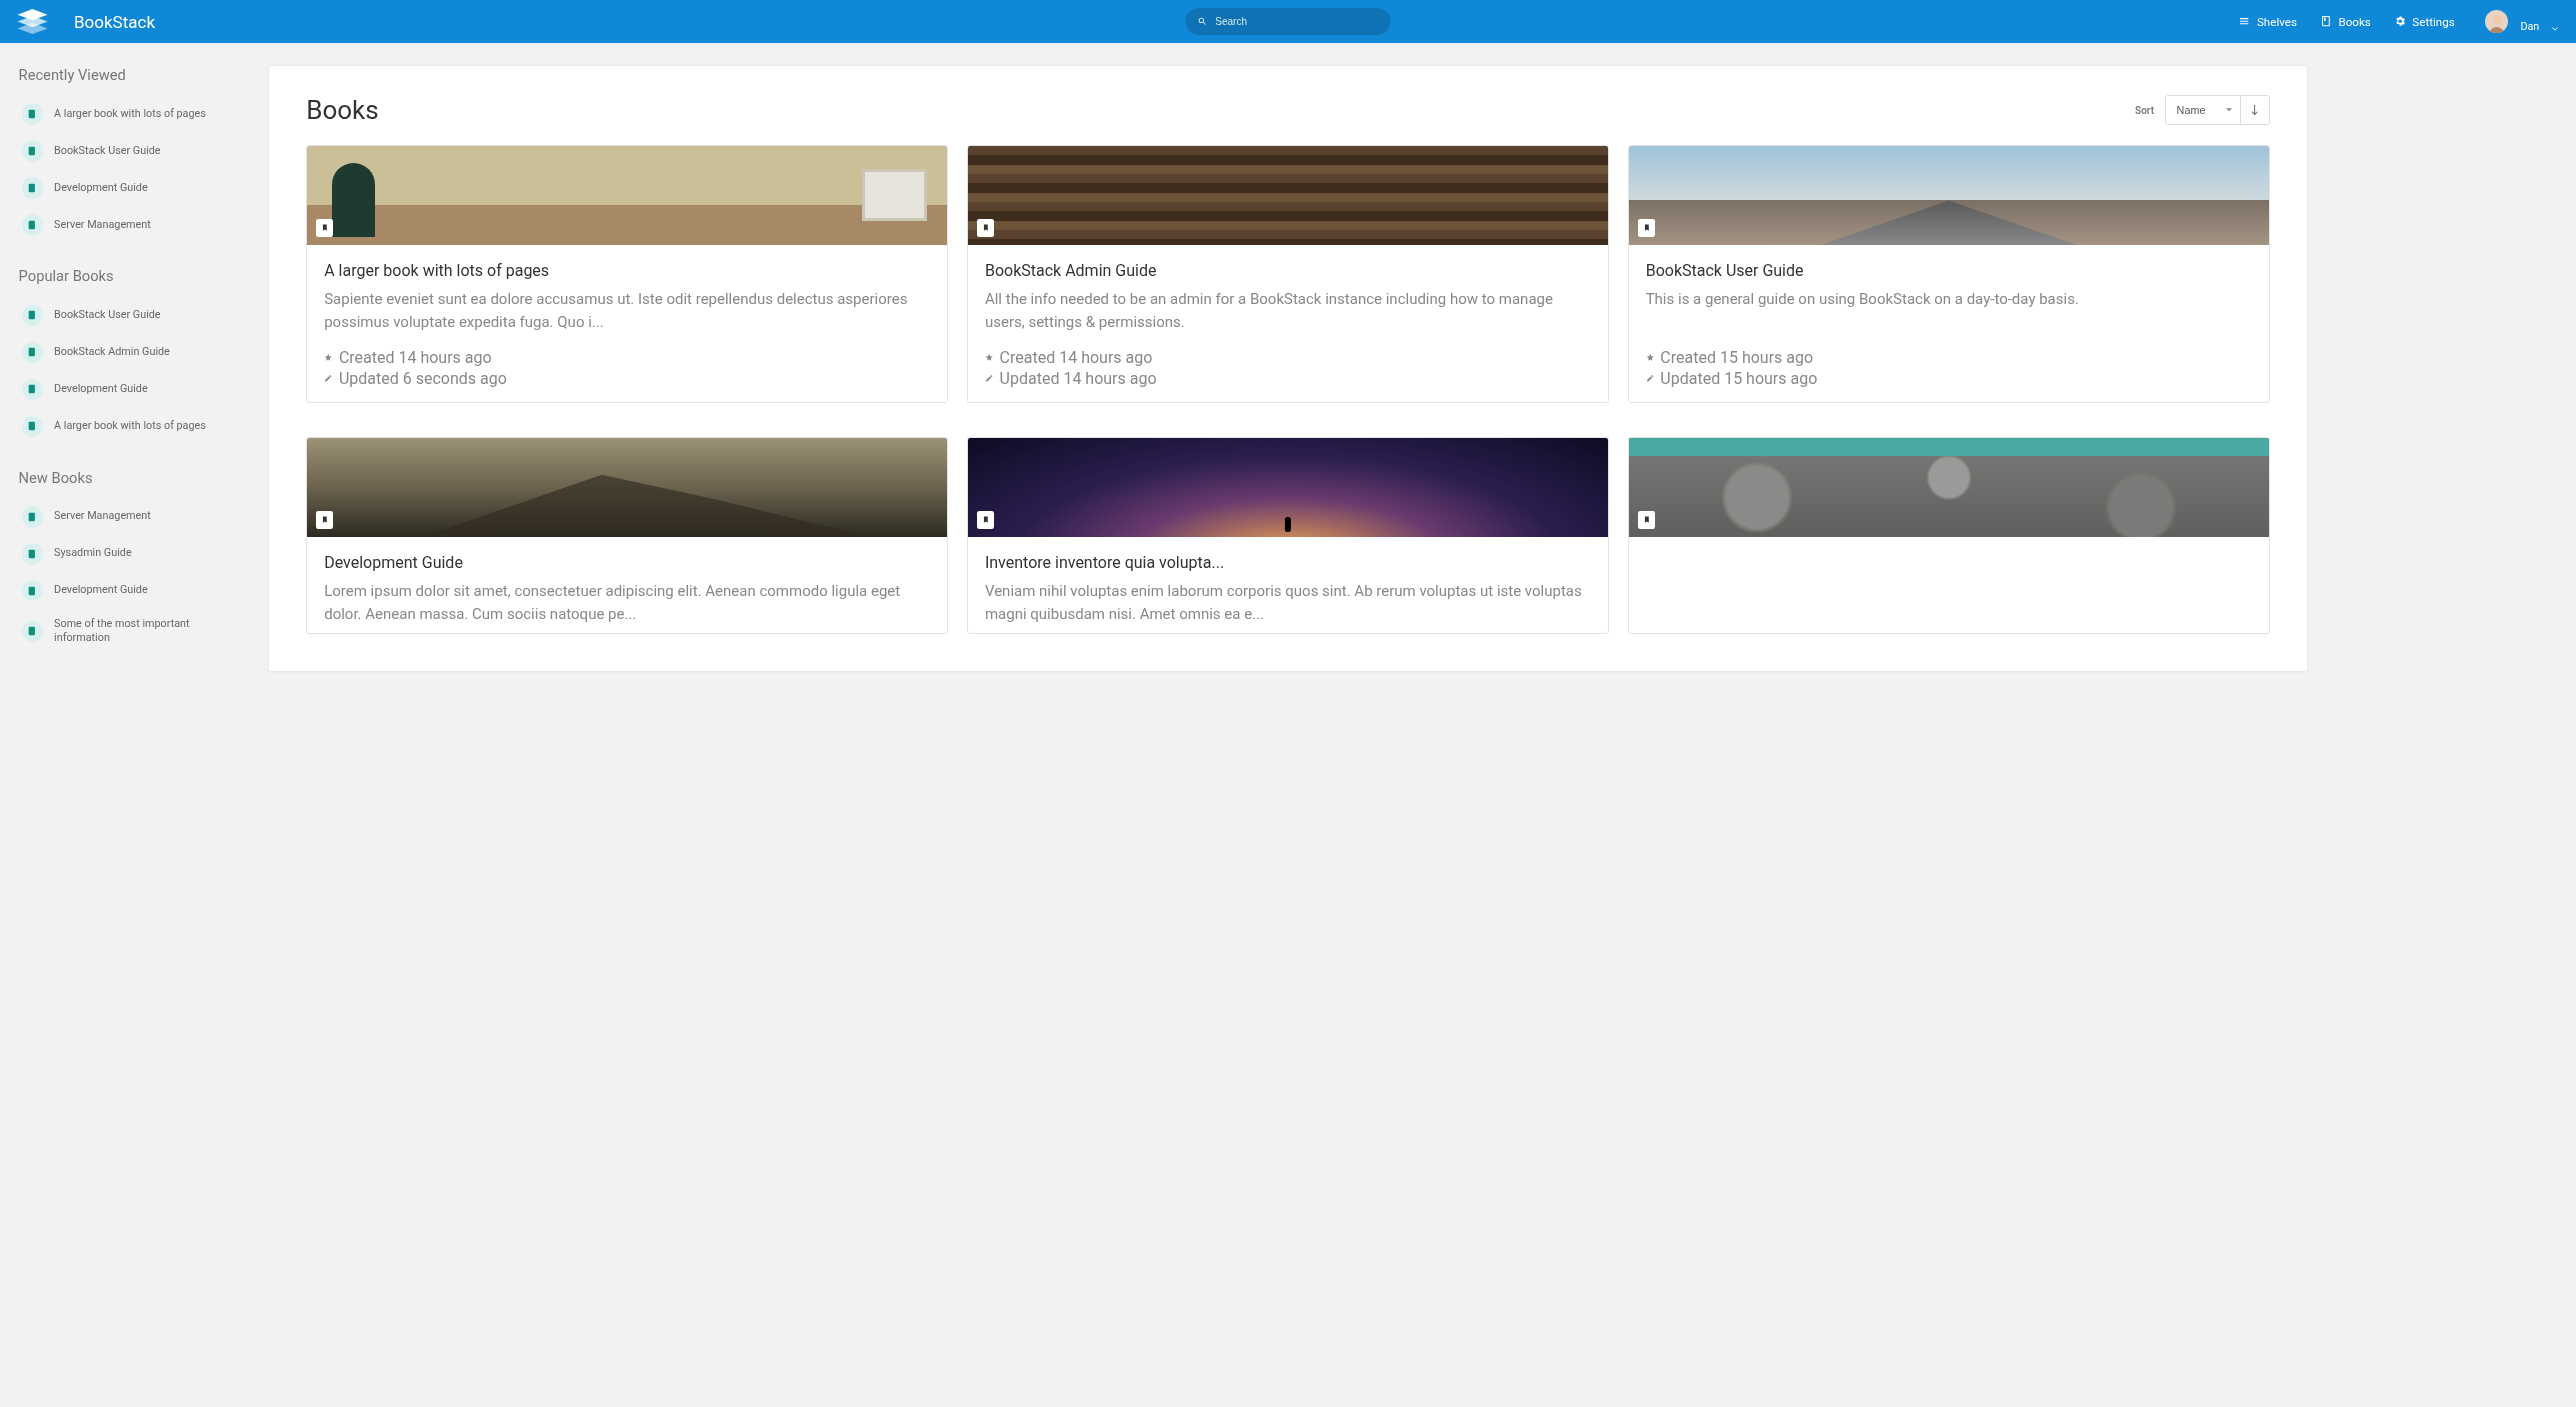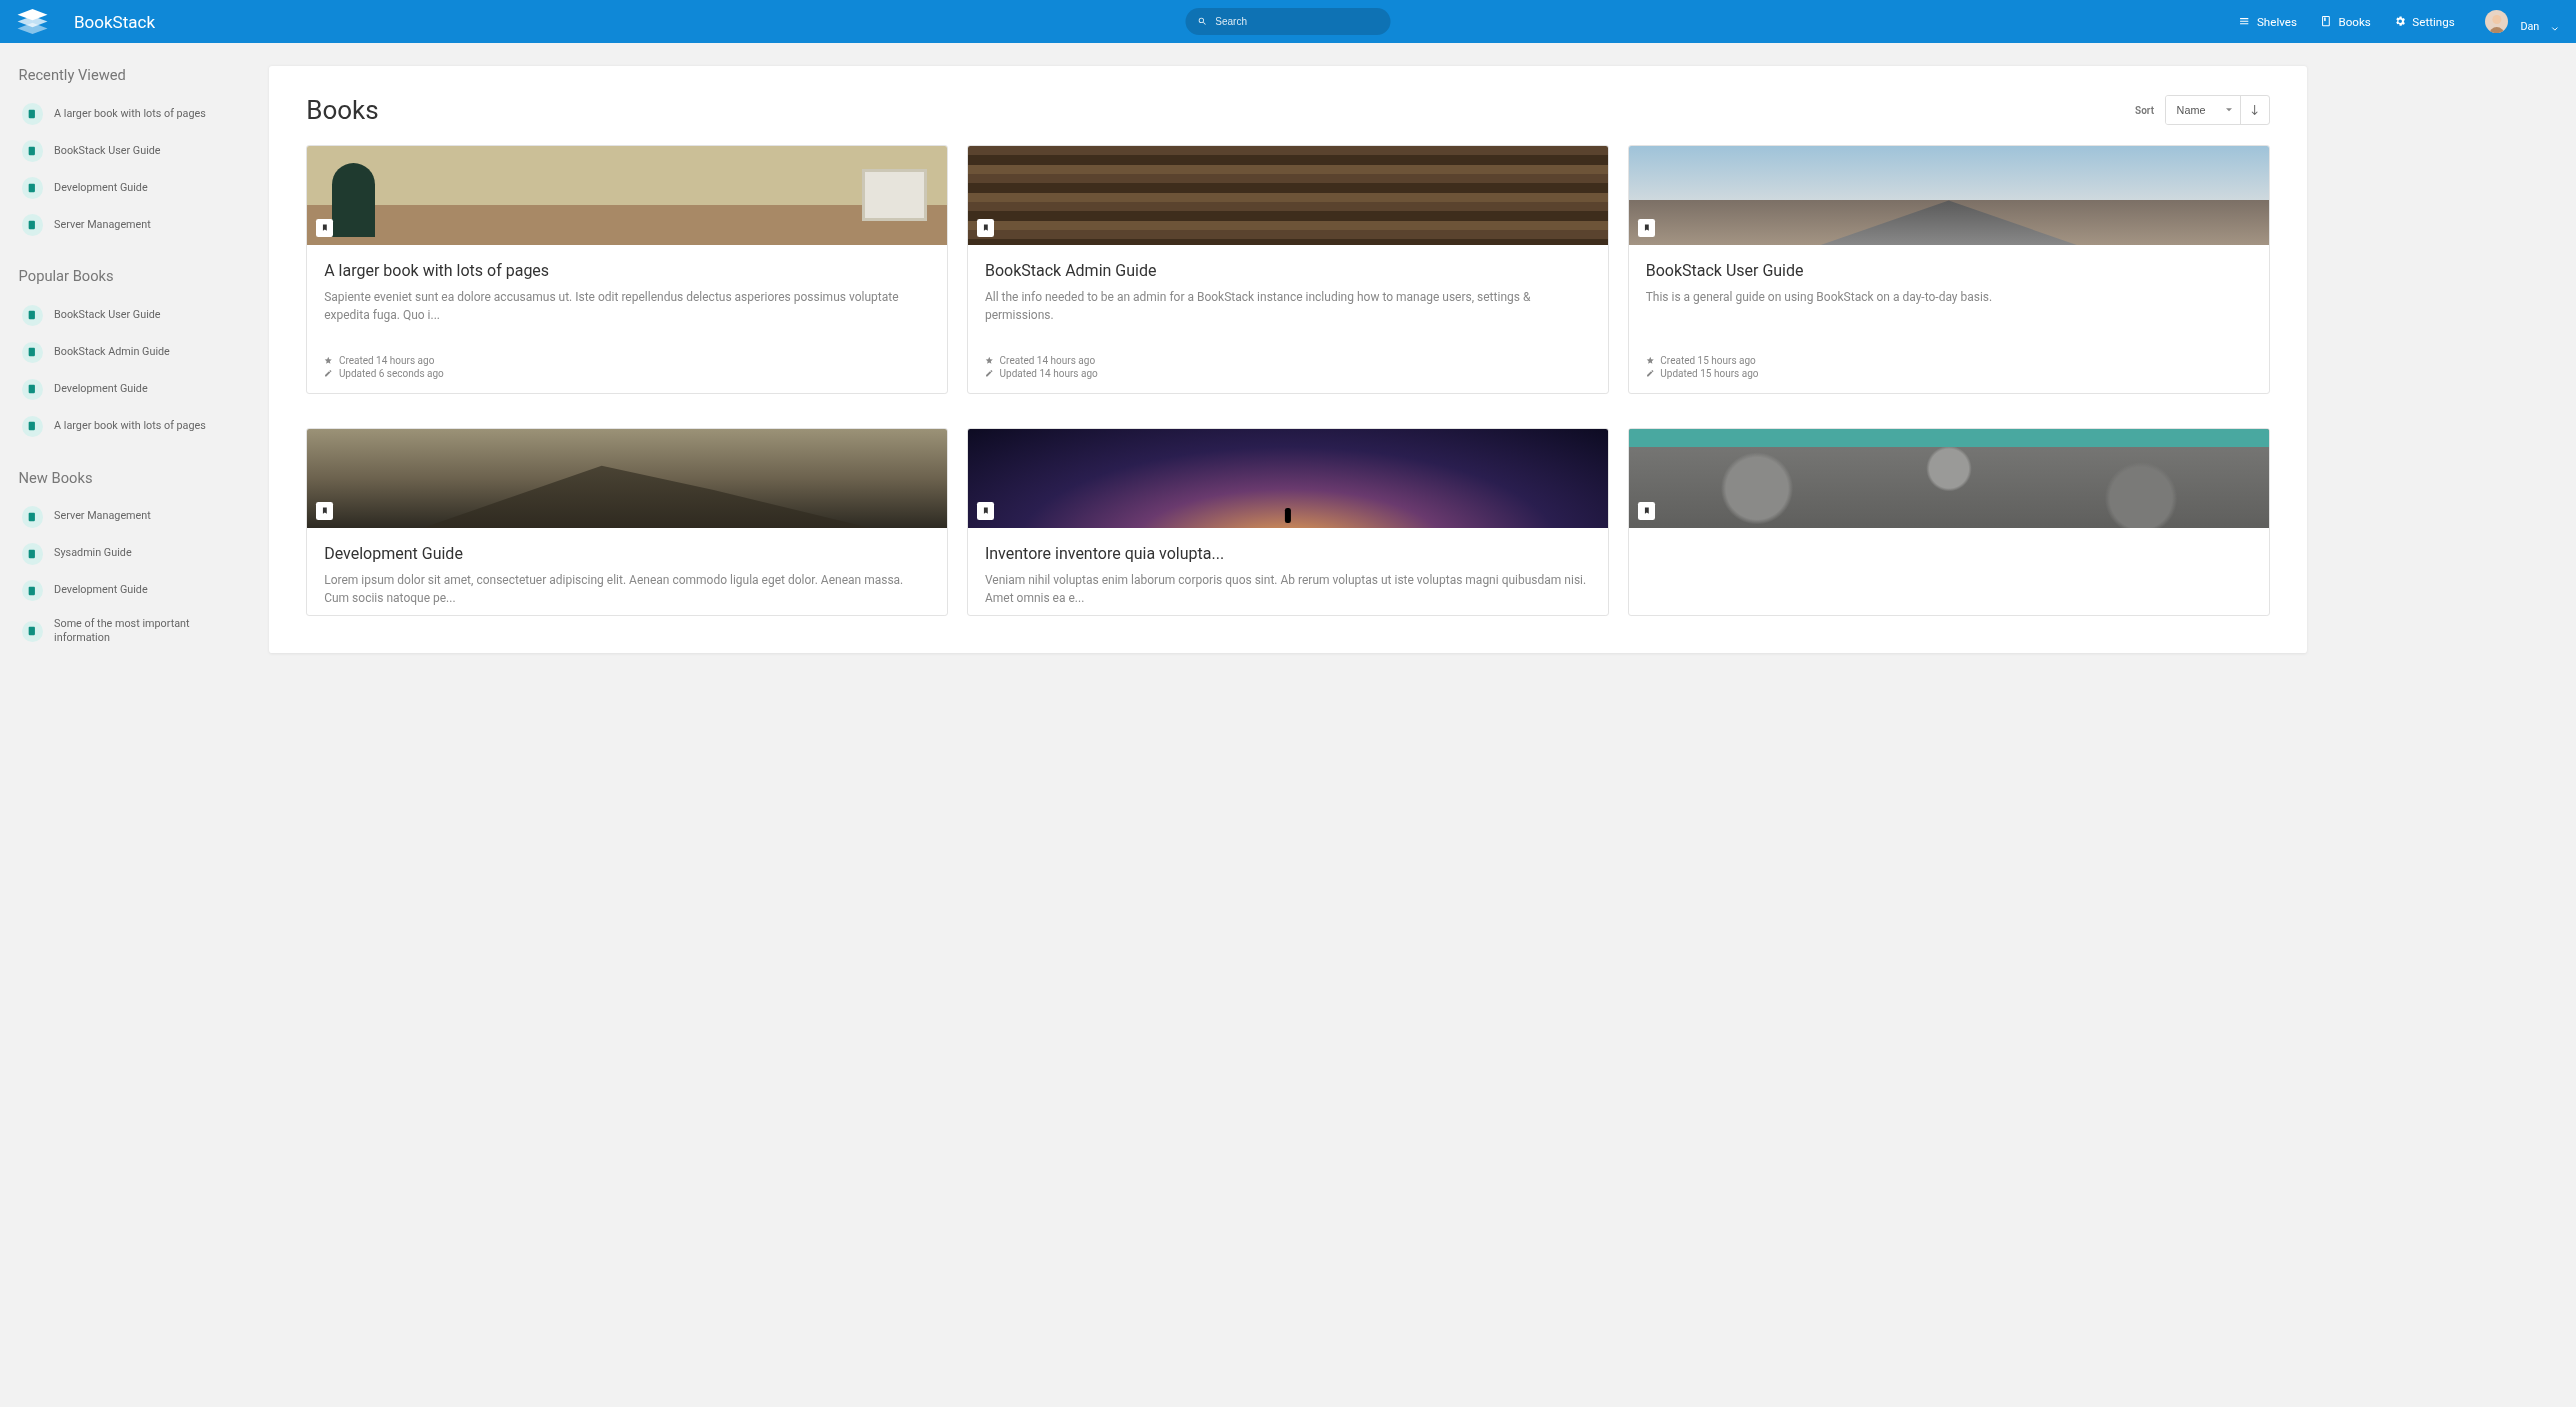--- a/index.html
+++ b/index.html
@@ -104,22 +104,22 @@
     display:flex; flex-direction:column; cursor:pointer;
   }
   .card-cover{ height:99px; width:100%; position:relative; }
   .card-badge{
     position:absolute; left:9.3px; bottom:7.7px; width:17px; height:18.6px;
     background:#fff; border-radius:2.3px; display:flex; align-items:center; justify-content:center;
   }
   .card-badge svg{ width:7.7px; height:9.3px; fill:#333; }
   .card-body{ padding:15.5px 17px 7.7px 17px; flex:1; }
   .card-title{ font-size:16px; color:#333; font-weight:400; line-height:1.25; margin-bottom:7.7px; }
-  .card-desc{ font-size:12px; color:#888; line-height:1.5; }
-  .card-meta{ padding:4.6px 17px 14px 17px; font-size:10px; color:#888;margin-top:16px; }
+  .card-desc{ font-size:15px; color:#888; line-height:1.5; }
+  .card-meta{ padding:4.6px 17px 14px 17px; font-size:16px; color:#888; }
   .meta-row{ display:flex; align-items:center; gap:6.2px; margin-top:2.3px; }
   .meta-row svg{ width:8.5px; height:8.5px; fill:#888; }
   
   .cov0{ background:linear-gradient(180deg,#cbbf97 0%,#cbbf97 60%,#a88966 60%,#a88966 100%); position:relative; }
   .cov0::before{content:"";position:absolute;left:25px;top:17px;width:43px;height:74px;background:#1f3a2f;border-radius:21.6px 21.6px 0 0;}
   .cov0::after{content:"";position:absolute;right:20px;top:23px;width:59px;height:46px;background:#e7e4dc;border:3.1px solid #ccc7b6;}
   .cov1{ background:repeating-linear-gradient(180deg,#5a432e 0 9.3px,#3e2d1c 9.3px 18.6px,#6d5438 18.6px 28px); }
   .cov2{ background:linear-gradient(180deg,#9fc3d9 0%,#cfd9de 55%,#7c7066 55%,#a39483 100%); }
   .cov2::after{content:"";position:absolute;left:50%;top:55%;transform:translateX(-50%);width:40%;height:45%;background:linear-gradient(#5a5a5a,#888);clip-path:polygon(0 100%,50% 0,100% 100%);} 
   .cov3{ background:linear-gradient(180deg,#9b9277 0%,#6c624e 50%,#2d2a22 100%); }

